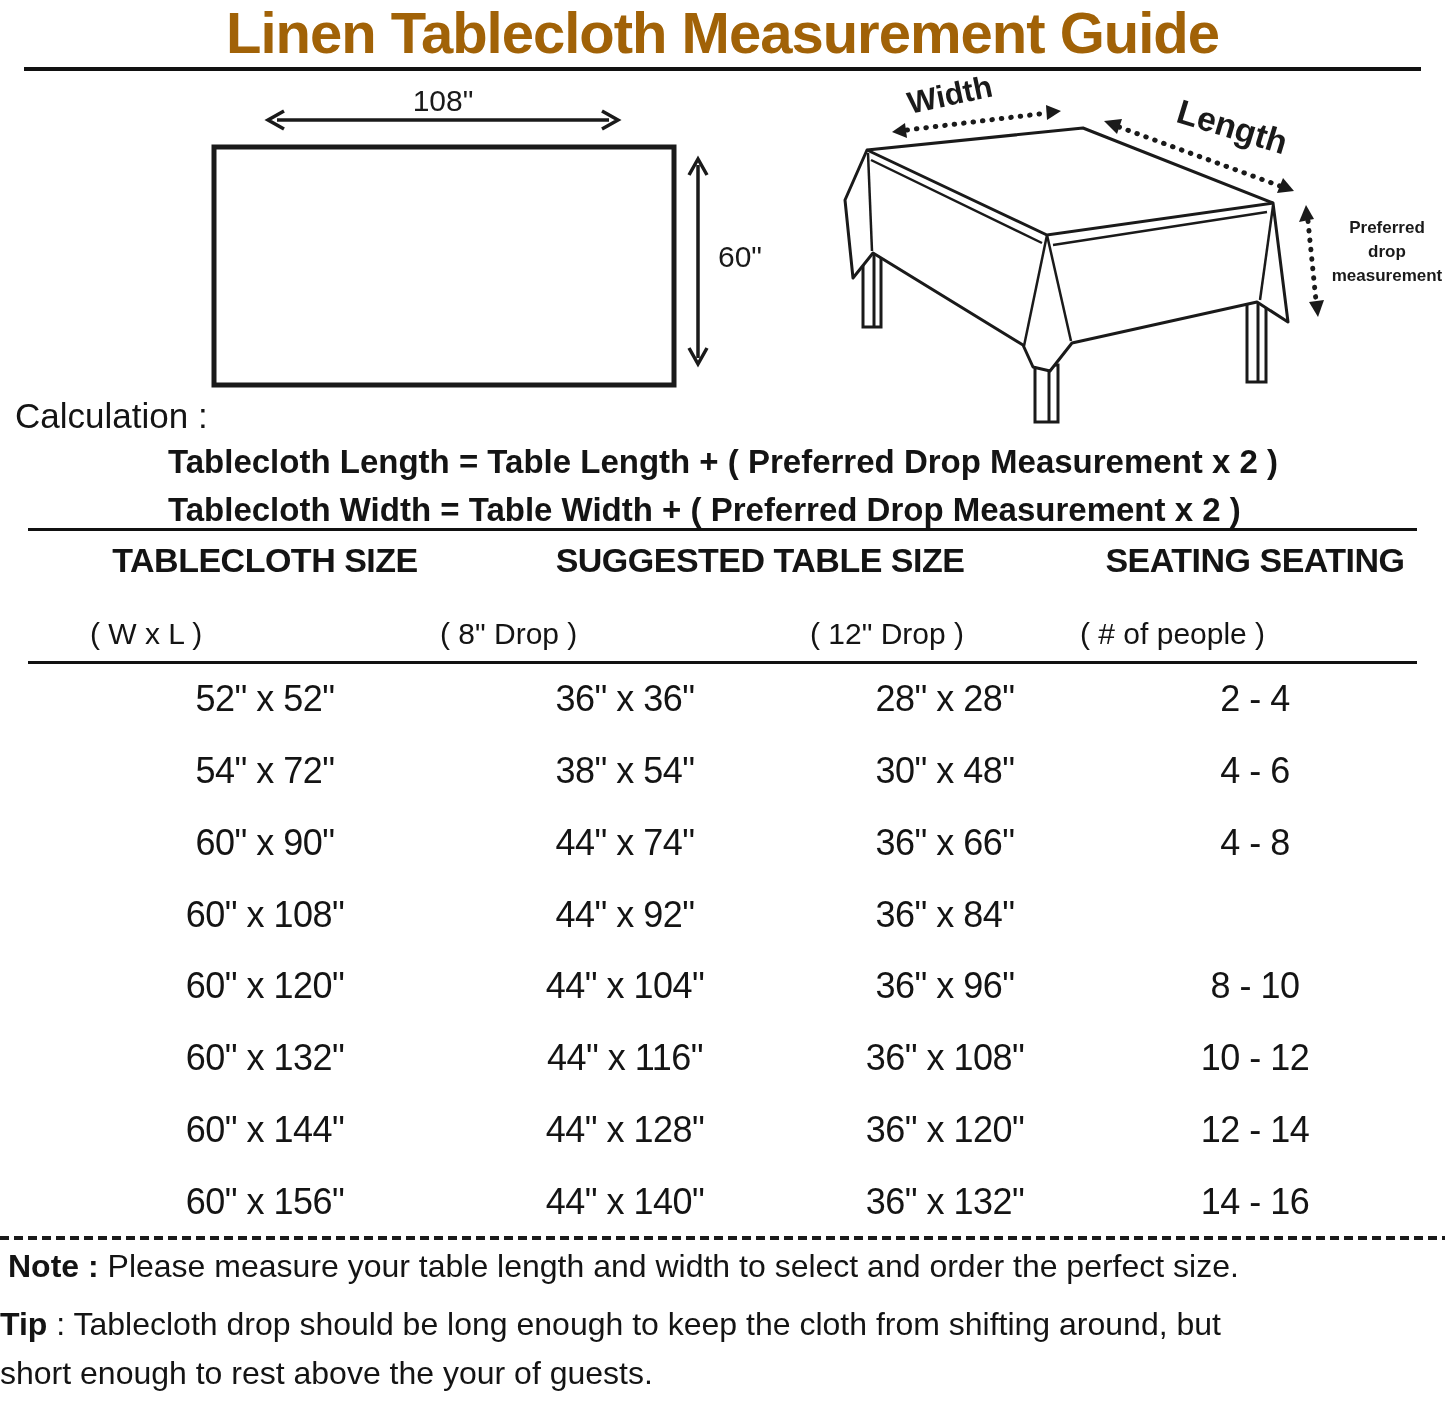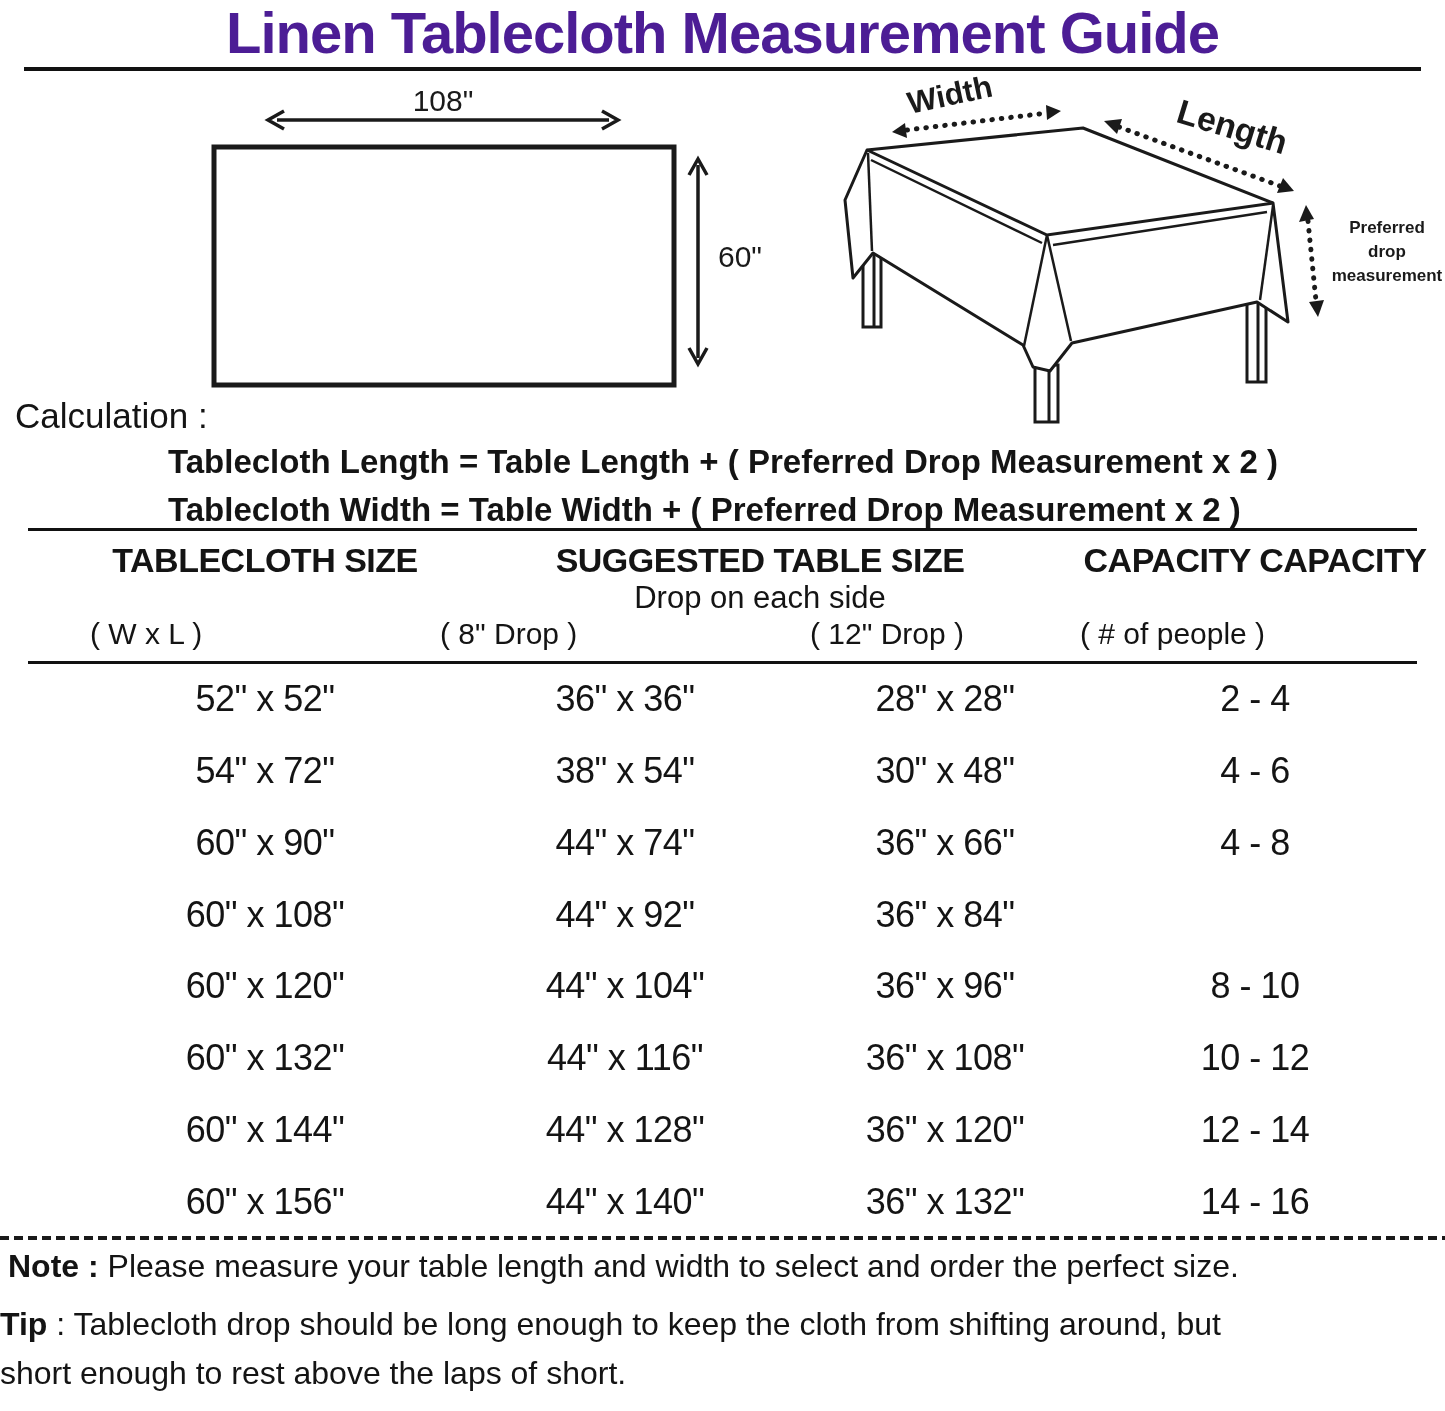--- a/index.html
+++ b/index.html
@@ -3,21 +3,21 @@
 <meta charset="utf-8">
 <style>
   html,body{margin:0;padding:0;background:#ffffff;}
   #canvas{
     position:relative;width:1445px;height:1411px;background:#ffffff;
     font-family:"Liberation Sans","DejaVu Sans",sans-serif;color:#141414;overflow:hidden;
   }
   .abs{position:absolute;}
   #page-title{
     top:0;left:0;width:1445px;text-align:center;margin:0;
-    font-size:58px;font-weight:700;letter-spacing:-1px;line-height:66px;color:#4c1d95;
+    font-size:58px;font-weight:700;letter-spacing:-1px;line-height:66px;color:#a16207;
   }
   .rule{background:#111;height:4px;}
   #rule-title{top:67px;left:24px;width:1397px;}
   #rule-thead-top{top:528px;left:28px;width:1389px;height:3px;}
   #rule-thead-bottom{top:661px;left:28px;width:1389px;height:3px;}
   #calc-heading{top:396px;left:15px;font-size:35px;font-weight:400;}
   .formula{left:168px;font-size:33px;font-weight:700;white-space:nowrap;}
   #formula-1{top:443px;}
   #formula-2{top:491px;}
   .th{top:541px;font-size:34px;font-weight:700;text-align:center;letter-spacing:-0.5px;}
@@ -118,22 +118,21 @@
     </g>
   </svg>
 
   <div id="calc-heading" class="abs">Calculation :</div>
   <div id="formula-1" class="abs formula">Tablecloth Length = Table Length + ( Preferred Drop Measurement x 2 )</div>
   <div id="formula-2" class="abs formula">Tablecloth Width = Table Width + ( Preferred Drop Measurement x 2 )</div>
 
   <div id="rule-thead-top" class="abs rule"></div>
   <div id="th-col1" class="abs th">TABLECLOTH SIZE</div>
   <div id="th-col23" class="abs th">SUGGESTED TABLE SIZE</div>
-  <div id="th-col4" class="abs th">CAPACITY CAPACITY</div>
-  <div id="th-dropnote" class="abs">Drop on each side</div>
+  <div id="th-col4" class="abs th">SEATING SEATING</div>
   <div id="sub-1" class="abs sub">( W x L )</div>
   <div id="sub-2" class="abs sub">( 8" Drop )</div>
   <div id="sub-3" class="abs sub">( 12" Drop )</div>
   <div id="sub-4" class="abs sub">( # of people )</div>
   <div id="rule-thead-bottom" class="abs rule"></div>
 
   <div id="tbody" class="abs">
     <div class="trow">
       <span class="td c1">52" x 52"</span>
       <span class="td c2">36" x 36"</span>
@@ -182,16 +181,16 @@
       <span class="td c4">14 - 16</span>
     </div>
   </div>
 
   <div id="dashed-divider" class="abs"></div>
 
   <div id="note-line" class="abs"><span class="b">Note :</span> <span>Please measure your table length and width to select and order the perfect size.</span></div>
 
   <div id="tip-block" class="abs">
     <div><span class="b">Tip</span><span> : Tablecloth drop should be long enough to keep the cloth from shifting around, but</span></div>
-    <div>short enough to rest above the laps of short.</div>
+    <div>short enough to rest above the your of guests.</div>
   </div>
 
 </div>
 
 </body></html>

